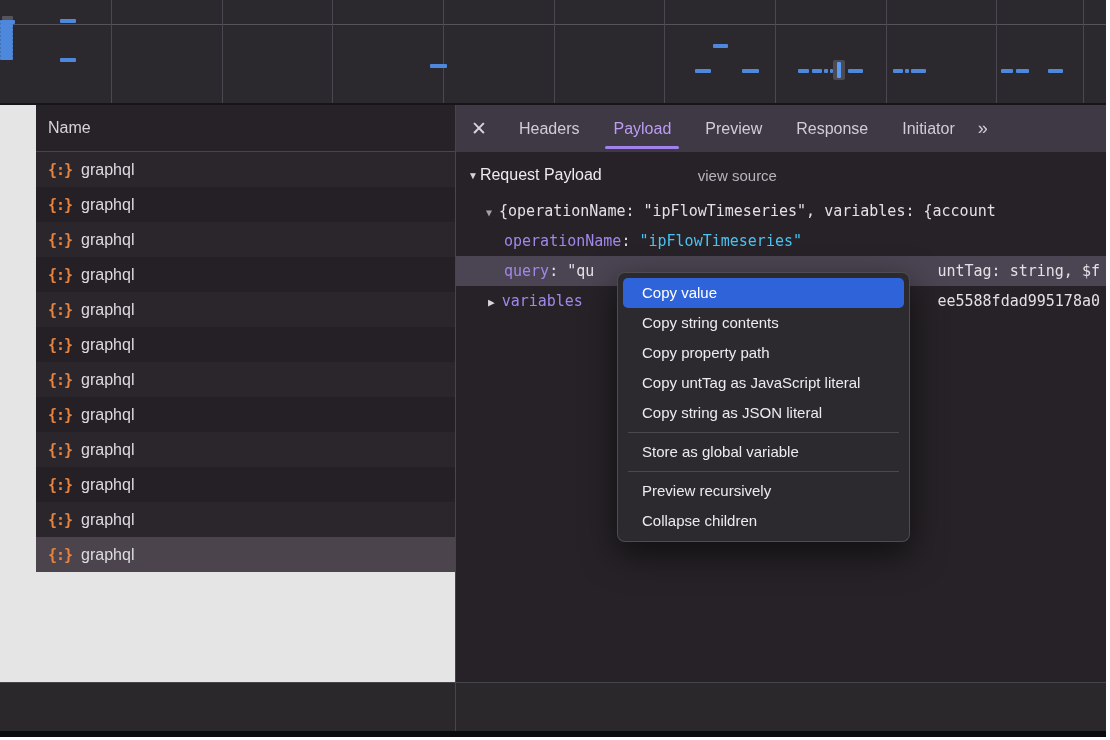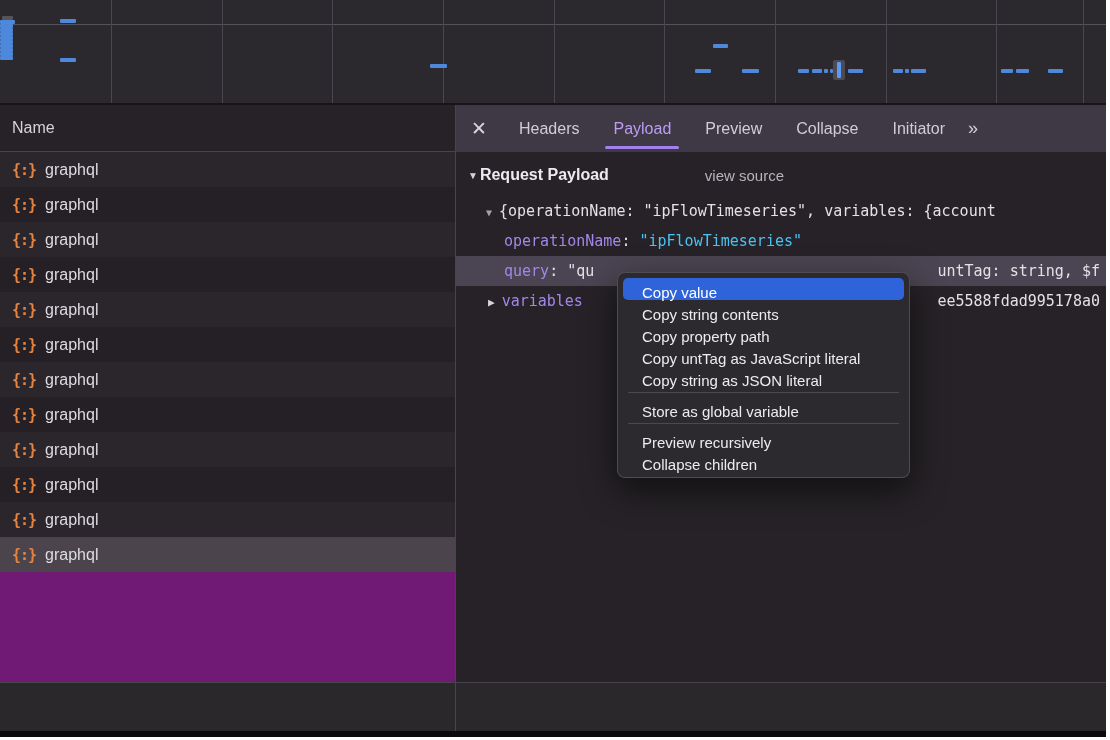--- a/index.html
+++ b/index.html
@@ -9,60 +9,60 @@
   }
   
   .overview{position:absolute;left:0;top:0;width:100%;height:103px;background:#2b282e;border-bottom:2px solid #17151a;}
   .overview .vline{position:absolute;top:0;bottom:0;width:1px;background:#4a4750;}
   .overview .hline{position:absolute;left:0;right:0;top:24px;height:1px;background:#56535b;}
   .ov-bar{position:absolute;height:4px;border-radius:1px;background:#4e88dd;}
   .ov-bar.gray{background:#56535b;}
   .ov-marker{position:absolute;background:#4d4a52;border-radius:2px;}
   .ov-marker .tick{position:absolute;left:50%;top:2px;bottom:2px;width:4px;margin-left:-2px;background:#5a9bf5;border-radius:1px;}
   
-  .left-pane{position:absolute;left:0;top:105px;width:455px;height:577px;background:#701a75;}
+  .left-pane{position:absolute;left:0;top:105px;width:455px;height:577px;background:#e5e5e5;padding-left:36px;}
   .name-header{height:46px;line-height:46px;padding-left:12px;background:#262227;border-bottom:1px solid #47444c;
     color:#d6d3da;font-size:16px;}
   .req-row{height:35px;display:flex;align-items:center;padding-left:12px;font-size:16px;color:#dedbe2;cursor:default;}
   .req-row.odd{background:#2a262b;}
   .req-row.even{background:#242025;}
   .req-row.selected{background:#4b444c;}
   .req-icon{color:#e8833d;font-family:"DejaVu Sans Mono",monospace;font-size:15px;font-weight:bold;margin-right:9px;letter-spacing:-1px;}
   
   .v-divider{position:absolute;left:455px;top:105px;bottom:6px;width:1px;background:#47444c;z-index:2;}
   .tab-bar{position:absolute;left:456px;top:105px;right:0;height:47px;background:#3f3845;display:flex;align-items:center;color:#d2ccd8;}
   .close-x{width:46px;text-align:center;font-size:19px;color:#d8d4de;cursor:pointer;}
   .tab{position:relative;height:47px;line-height:47px;font-size:16px;padding:0 6px;margin:0 11px;cursor:pointer;}
   .tab.active{color:#bb9df2;}
   .tab.active::after{content:"";position:absolute;left:-2px;right:-2px;bottom:3px;height:3px;border-radius:2px;background:#a281ee;}
   .overflow-chevrons{margin-left:6px;font-size:18px;letter-spacing:-2px;color:#d2ccd8;cursor:pointer;}
   .payload-pane{position:absolute;left:456px;top:152px;right:0;height:530px;background:#262227;color:#e3e1e6;}
   .payload-title{display:flex;align-items:center;padding:14px 0 6px 12px;font-size:16px;}
   .payload-title .tri{font-size:10px;margin-right:2px;color:#d6d3da;}
-  .payload-title b{font-weight:bold;color:#eceaf0;}
+  .payload-title b{font-weight:normal;color:#eceaf0;}
   .view-source{margin-left:96px;color:#b7b3bc;font-size:15px;cursor:pointer;}
   .tree{font-family:"DejaVu Sans Mono",monospace;font-size:15px;margin-top:6px;}
   .tree-row{position:relative;height:30px;line-height:30px;white-space:nowrap;}
   .tree-row.selected{background:#4b4452;}
   .tri-gray{color:#a5a1aa;font-size:10px;margin-right:7px;}
   .tri-white{color:#d8d5dd;font-size:11px;margin-right:7px;}
   .ind1{padding-left:30px;}
   .ind2{padding-left:48px;}
   .ind2b{padding-left:32px;}
   .k{color:#a287e8;}
   .s{color:#49c3f2;}
   .w{color:#e3e1e6;}
   .frag-right{position:absolute;right:6px;top:0;}
   
   .footer{position:absolute;left:0;right:0;top:682px;height:49px;background:#2b282c;border-top:1px solid #47444c;}
   .bottom-strip{position:absolute;left:0;right:0;bottom:0;height:6px;background:#0b0a0c;}
   
   .ctx-menu{position:absolute;left:617px;top:272px;width:291px;background:#2c2a2f;border:1px solid rgba(255,255,255,0.16);
     border-radius:8px;box-shadow:0 12px 34px rgba(0,0,0,0.55);padding:5px 0;z-index:10;color:#edebf0;font-size:15px;}
-  .ctx-item{height:22px;line-height:29px;padding-left:24px;cursor:default;}
+  .ctx-item{height:30px;line-height:29px;padding-left:24px;cursor:default;}
   .ctx-item.hl{margin:0 5px;border-radius:5px;padding-left:19px;background:#2e63da;color:#ffffff;}
   .ctx-sep{height:1px;background:#4b494f;margin:4px 10px;}
 </style>
 </head>
 <body>
 
 <div id="stage">
 
   <div class="overview">
     <div class="hline"></div>
@@ -168,21 +168,21 @@
   </div>
 
   <div class="v-divider"></div>
 
   <div class="tab-bar">
     <div class="close-x">✕</div>
     <div id="tabs" style="display: flex; justify-content: flex-end;">
         <div class="tab">Headers</div>
         <div class="tab active">Payload</div>
         <div class="tab">Preview</div>
-        <div class="tab">Collapse</div>
+        <div class="tab">Response</div>
         <div class="tab">Initiator</div>
       </div>
     <div class="overflow-chevrons">»</div>
   </div>
 
   <div class="payload-pane">
     <div class="payload-title">
       <span class="tri">▼</span>
       <b>Request Payload</b>
       <span class="view-source">view source</span>

